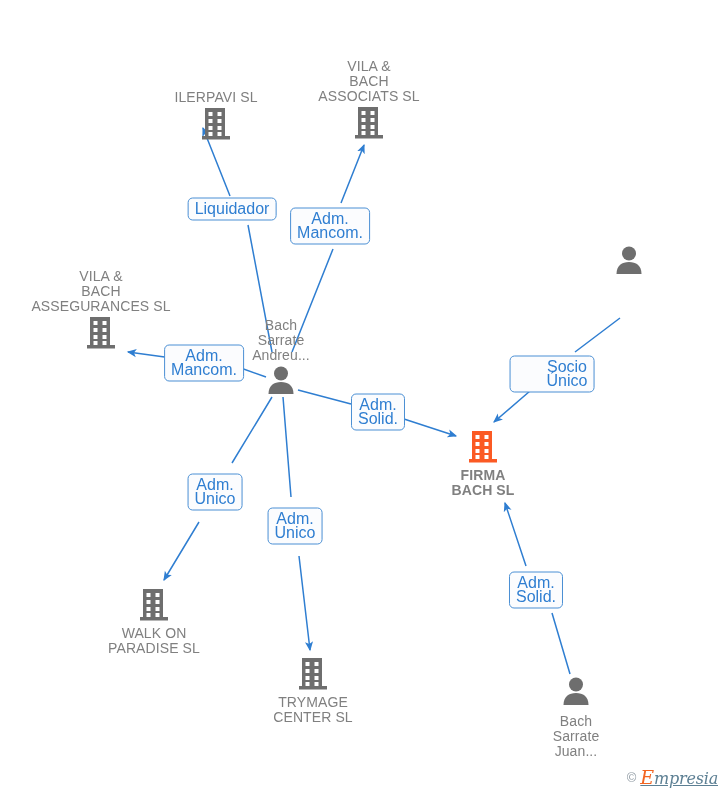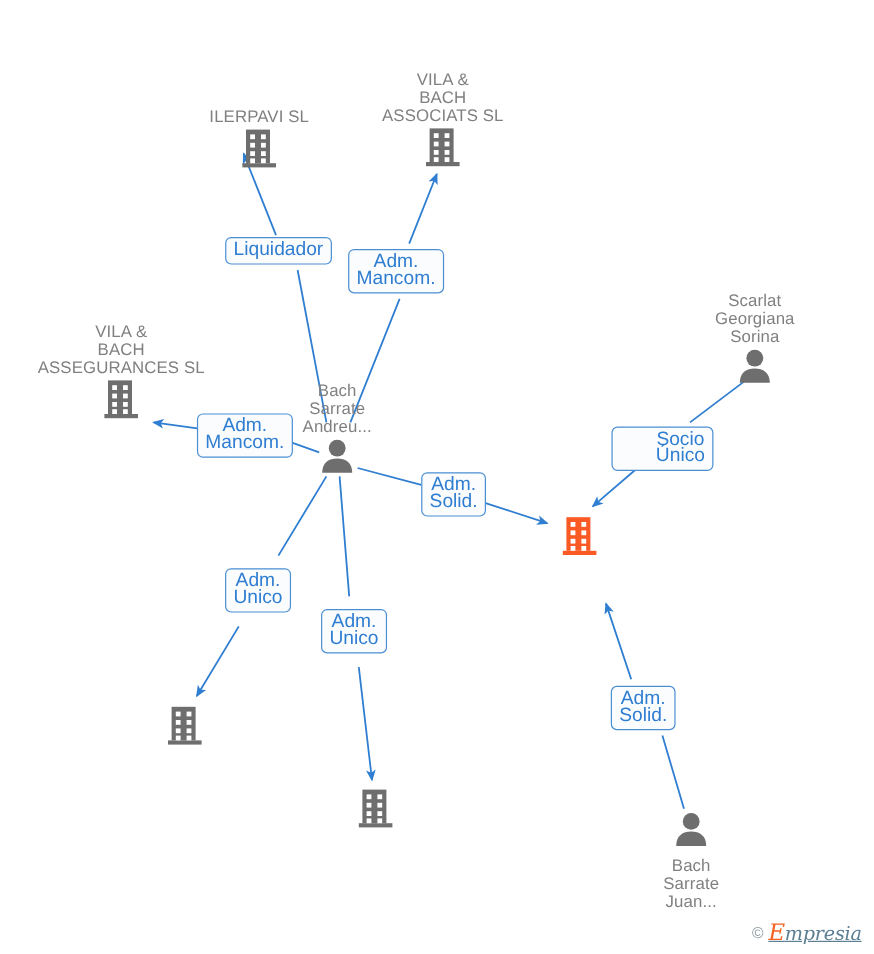--- a/index.html
+++ b/index.html
@@ -172,69 +172,72 @@
       <div class="node label-above" style="left: 281px; top: 318px;">
         <div class="node-label">Bach
 Sarrate
 Andreu...</div>
         <span class="icon-wrap"><svg width="30" height="30" viewBox="0 0 30 30" xmlns="http://www.w3.org/2000/svg">
             <circle cx="15" cy="8.5" r="7" fill="#6e6e6e"></circle>
             <path d="M 2.5,29 C 2.5,20.5 8,17 15,17 C 22,17 27.5,20.5 27.5,29 Z" fill="#6e6e6e"></path>
           </svg></span>
       </div>
       <div class="node label-above" style="left: 629px; top: 243px;">
-        <div class="node-label">Scarlat
-Georgiana
-Sorina</div>
         <span class="icon-wrap"><svg width="30" height="30" viewBox="0 0 30 30" xmlns="http://www.w3.org/2000/svg">
             <circle cx="15" cy="8.5" r="7" fill="#6e6e6e"></circle>
             <path d="M 2.5,29 C 2.5,20.5 8,17 15,17 C 22,17 27.5,20.5 27.5,29 Z" fill="#6e6e6e"></path>
           </svg></span>
       </div>
       <div class="node label-below" style="left: 483px; top: 430px;">
         <span class="icon-wrap"><svg width="30" height="34" viewBox="0 0 30 34" xmlns="http://www.w3.org/2000/svg">
             <rect x="4" y="1" width="20" height="28" fill="#fb5a24"></rect>
             <rect x="1" y="29" width="28" height="3.5" fill="#fb5a24"></rect>
             <rect x="7.5" y="5" width="4" height="4" fill="#ffffff"></rect>
             <rect x="16.5" y="5" width="4" height="4" fill="#ffffff"></rect>
             <rect x="7.5" y="12" width="4" height="4" fill="#ffffff"></rect>
             <rect x="16.5" y="12" width="4" height="4" fill="#ffffff"></rect>
             <rect x="7.5" y="19" width="4" height="4" fill="#ffffff"></rect>
             <rect x="16.5" y="19" width="4" height="4" fill="#ffffff"></rect>
             <rect x="7.5" y="25" width="4" height="4" fill="#ffffff"></rect>
             <rect x="16.5" y="25" width="4" height="4" fill="#ffffff"></rect>
           </svg></span>
+        <div class="node-label bold">FIRMA
+BACH  SL</div>
       </div>
       <div class="node label-below" style="left: 154px; top: 588px;">
         <span class="icon-wrap"><svg width="30" height="34" viewBox="0 0 30 34" xmlns="http://www.w3.org/2000/svg">
             <rect x="4" y="1" width="20" height="28" fill="#6e6e6e"></rect>
             <rect x="1" y="29" width="28" height="3.5" fill="#6e6e6e"></rect>
             <rect x="7.5" y="5" width="4" height="4" fill="#ffffff"></rect>
             <rect x="16.5" y="5" width="4" height="4" fill="#ffffff"></rect>
             <rect x="7.5" y="12" width="4" height="4" fill="#ffffff"></rect>
             <rect x="16.5" y="12" width="4" height="4" fill="#ffffff"></rect>
             <rect x="7.5" y="19" width="4" height="4" fill="#ffffff"></rect>
             <rect x="16.5" y="19" width="4" height="4" fill="#ffffff"></rect>
             <rect x="7.5" y="25" width="4" height="4" fill="#ffffff"></rect>
             <rect x="16.5" y="25" width="4" height="4" fill="#ffffff"></rect>
           </svg></span>
+        <div class="node-label">WALK ON
+PARADISE  SL</div>
       </div>
       <div class="node label-below" style="left: 313px; top: 657px;">
         <span class="icon-wrap"><svg width="30" height="34" viewBox="0 0 30 34" xmlns="http://www.w3.org/2000/svg">
             <rect x="4" y="1" width="20" height="28" fill="#6e6e6e"></rect>
             <rect x="1" y="29" width="28" height="3.5" fill="#6e6e6e"></rect>
             <rect x="7.5" y="5" width="4" height="4" fill="#ffffff"></rect>
             <rect x="16.5" y="5" width="4" height="4" fill="#ffffff"></rect>
             <rect x="7.5" y="12" width="4" height="4" fill="#ffffff"></rect>
             <rect x="16.5" y="12" width="4" height="4" fill="#ffffff"></rect>
             <rect x="7.5" y="19" width="4" height="4" fill="#ffffff"></rect>
             <rect x="16.5" y="19" width="4" height="4" fill="#ffffff"></rect>
             <rect x="7.5" y="25" width="4" height="4" fill="#ffffff"></rect>
             <rect x="16.5" y="25" width="4" height="4" fill="#ffffff"></rect>
           </svg></span>
+        <div class="node-label">TRYMAGE
+CENTER SL</div>
       </div>
       <div class="node label-below" style="left: 576px; top: 676px;">
         <span class="icon-wrap"><svg width="30" height="30" viewBox="0 0 30 30" xmlns="http://www.w3.org/2000/svg">
             <circle cx="15" cy="8.5" r="7" fill="#6e6e6e"></circle>
             <path d="M 2.5,29 C 2.5,20.5 8,17 15,17 C 22,17 27.5,20.5 27.5,29 Z" fill="#6e6e6e"></path>
           </svg></span>
         <div class="node-label">Bach
 Sarrate
 Juan...</div>
       </div>

